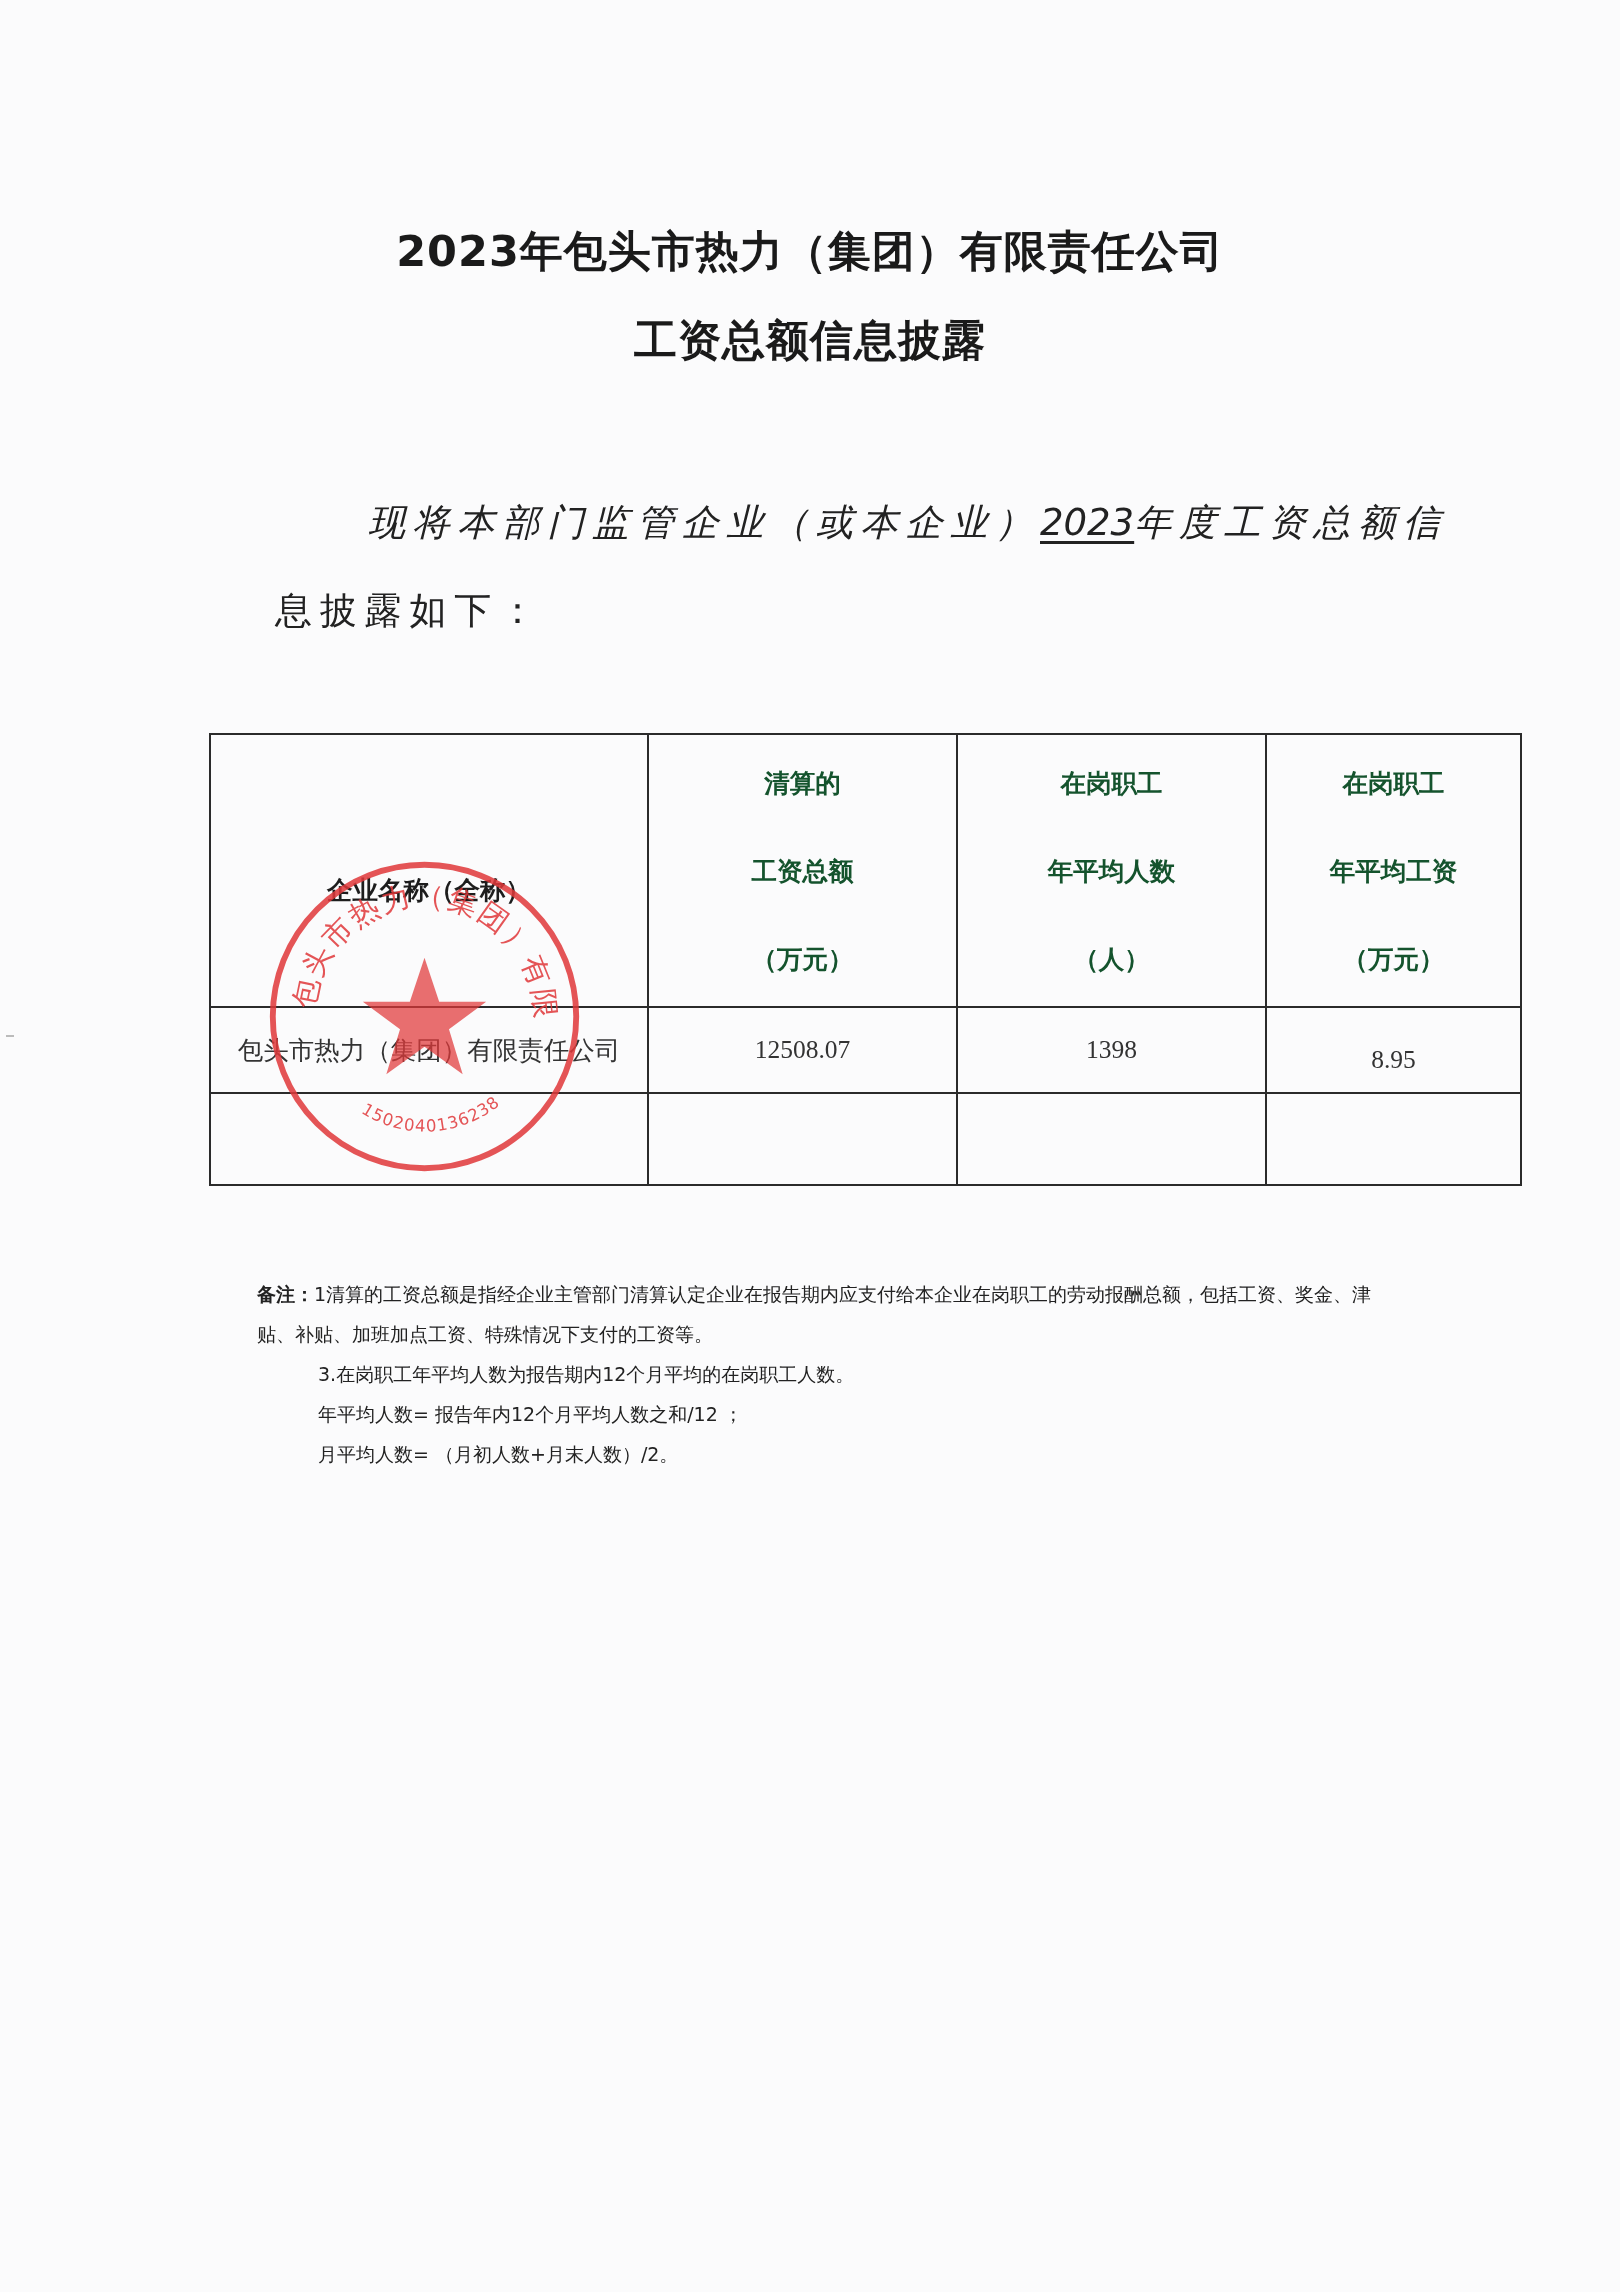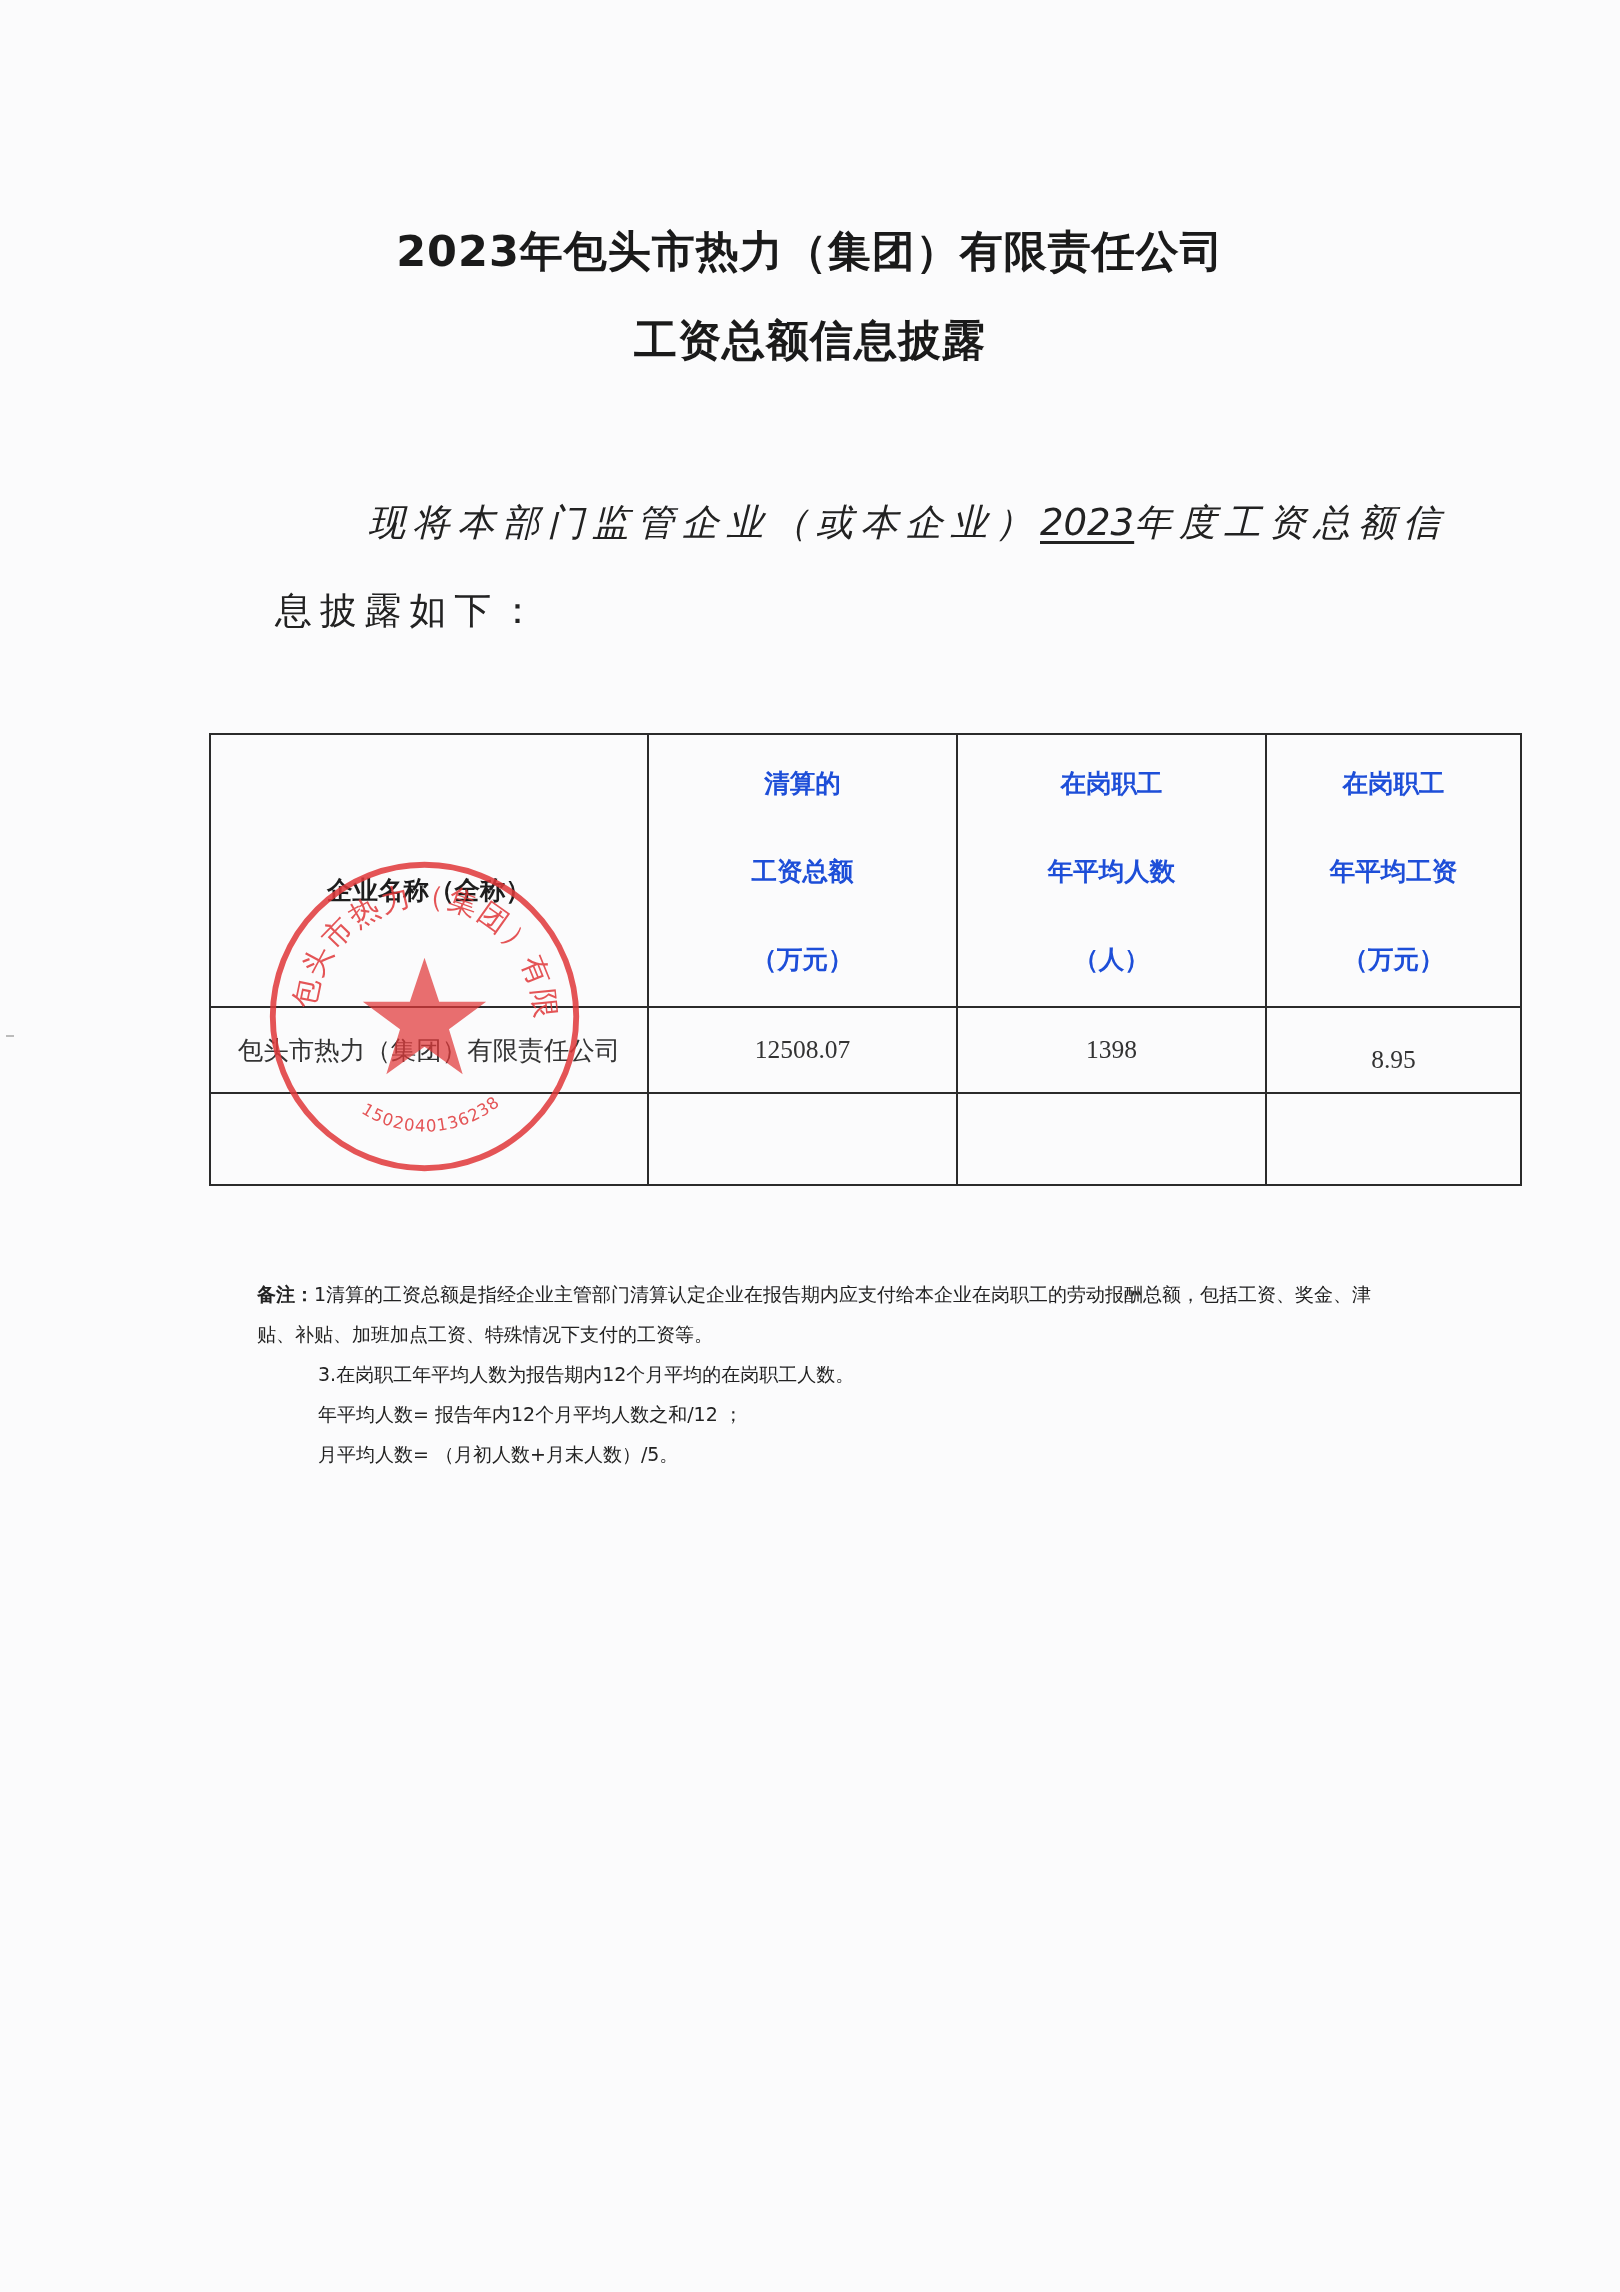--- a/index.html
+++ b/index.html
@@ -32,21 +32,21 @@
       width: 1310px; height: 452px;
       border-collapse: collapse;
       table-layout: fixed;
     }
     table.grid td {
       border: 2px solid #2b2b2b;
       text-align: center; vertical-align: middle;
       padding: 0;
       font-size: 25.5px;
     }
-    .hdr { font-family: "DejaVu Sans", sans-serif; font-weight: bold; font-size: 25.5px; color: #1d4ed8; }
+    .hdr { font-family: "DejaVu Sans", sans-serif; font-weight: bold; font-size: 25.5px; color: #14532d; }
     .hdr .ln { display: block; height: 88px; line-height: 88px; }
     .hdr-name { font-family: "DejaVu Sans", sans-serif; font-weight: bold; font-size: 26.5px; }
     .cell-val { font-family: "Liberation Serif", serif; font-size: 25.5px; color: #333; }
     .cell-name { font-family: "DejaVu Sans", sans-serif; font-size: 25.5px; color: #333; line-height: 39px; padding: 0 7.8px; }
 
     .stamp {
       position: absolute; left: 263px; top: 855px;
       width: 323px; height: 323px; pointer-events: none;
       opacity: 0.85;
     }
@@ -128,15 +128,15 @@
     <textPath href="#arcBot" startOffset="18%">1502040136238</textPath>
   </text>
 </svg>
 
 <div class="edge-mark"></div>
 
 <div class="notes">
   <p><b>备注：</b><span>1清算的工资总额是指经企业主管部门清算认定企业在报告期内应支付给本企业在岗职工的劳动报酬总额，包括工资、奖金、津贴、补贴、加班加点工资、特殊情况下支付的工资等。</span></p>
   <p class="ind">3.在岗职工年平均人数为报告期内12个月平均的在岗职工人数。</p>
   <p class="ind2">年平均人数= 报告年内12个月平均人数之和/12 ；</p>
-  <p class="ind2">月平均人数= （月初人数+月末人数）/5。</p>
+  <p class="ind2">月平均人数= （月初人数+月末人数）/2。</p>
 </div>
 
 
 </body></html>

